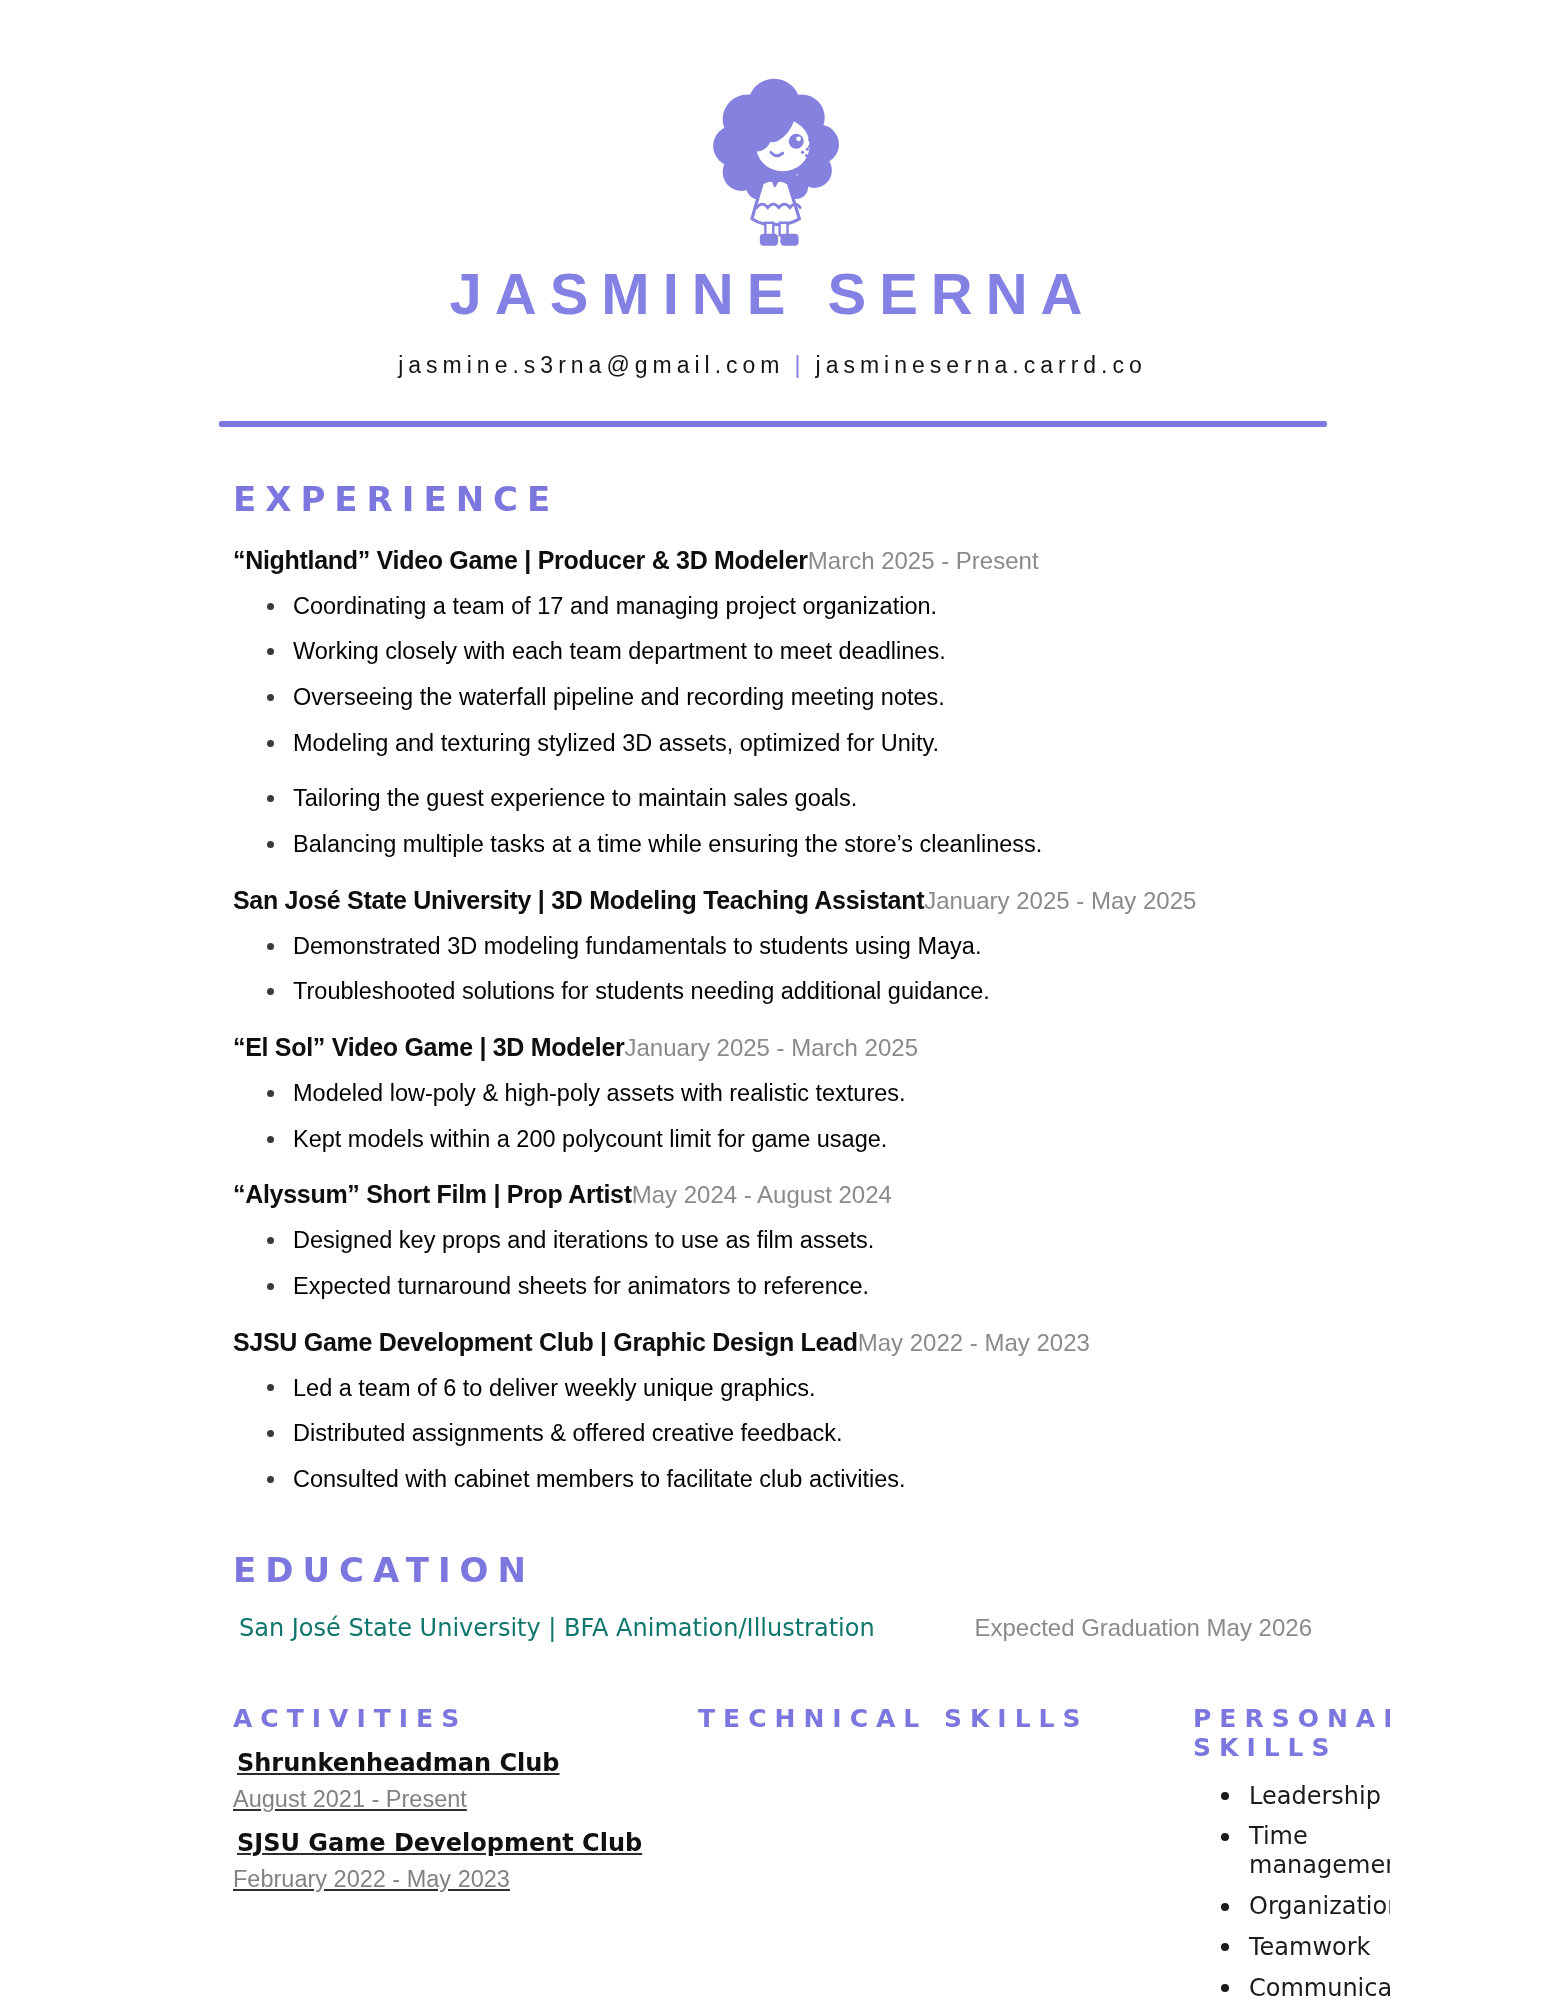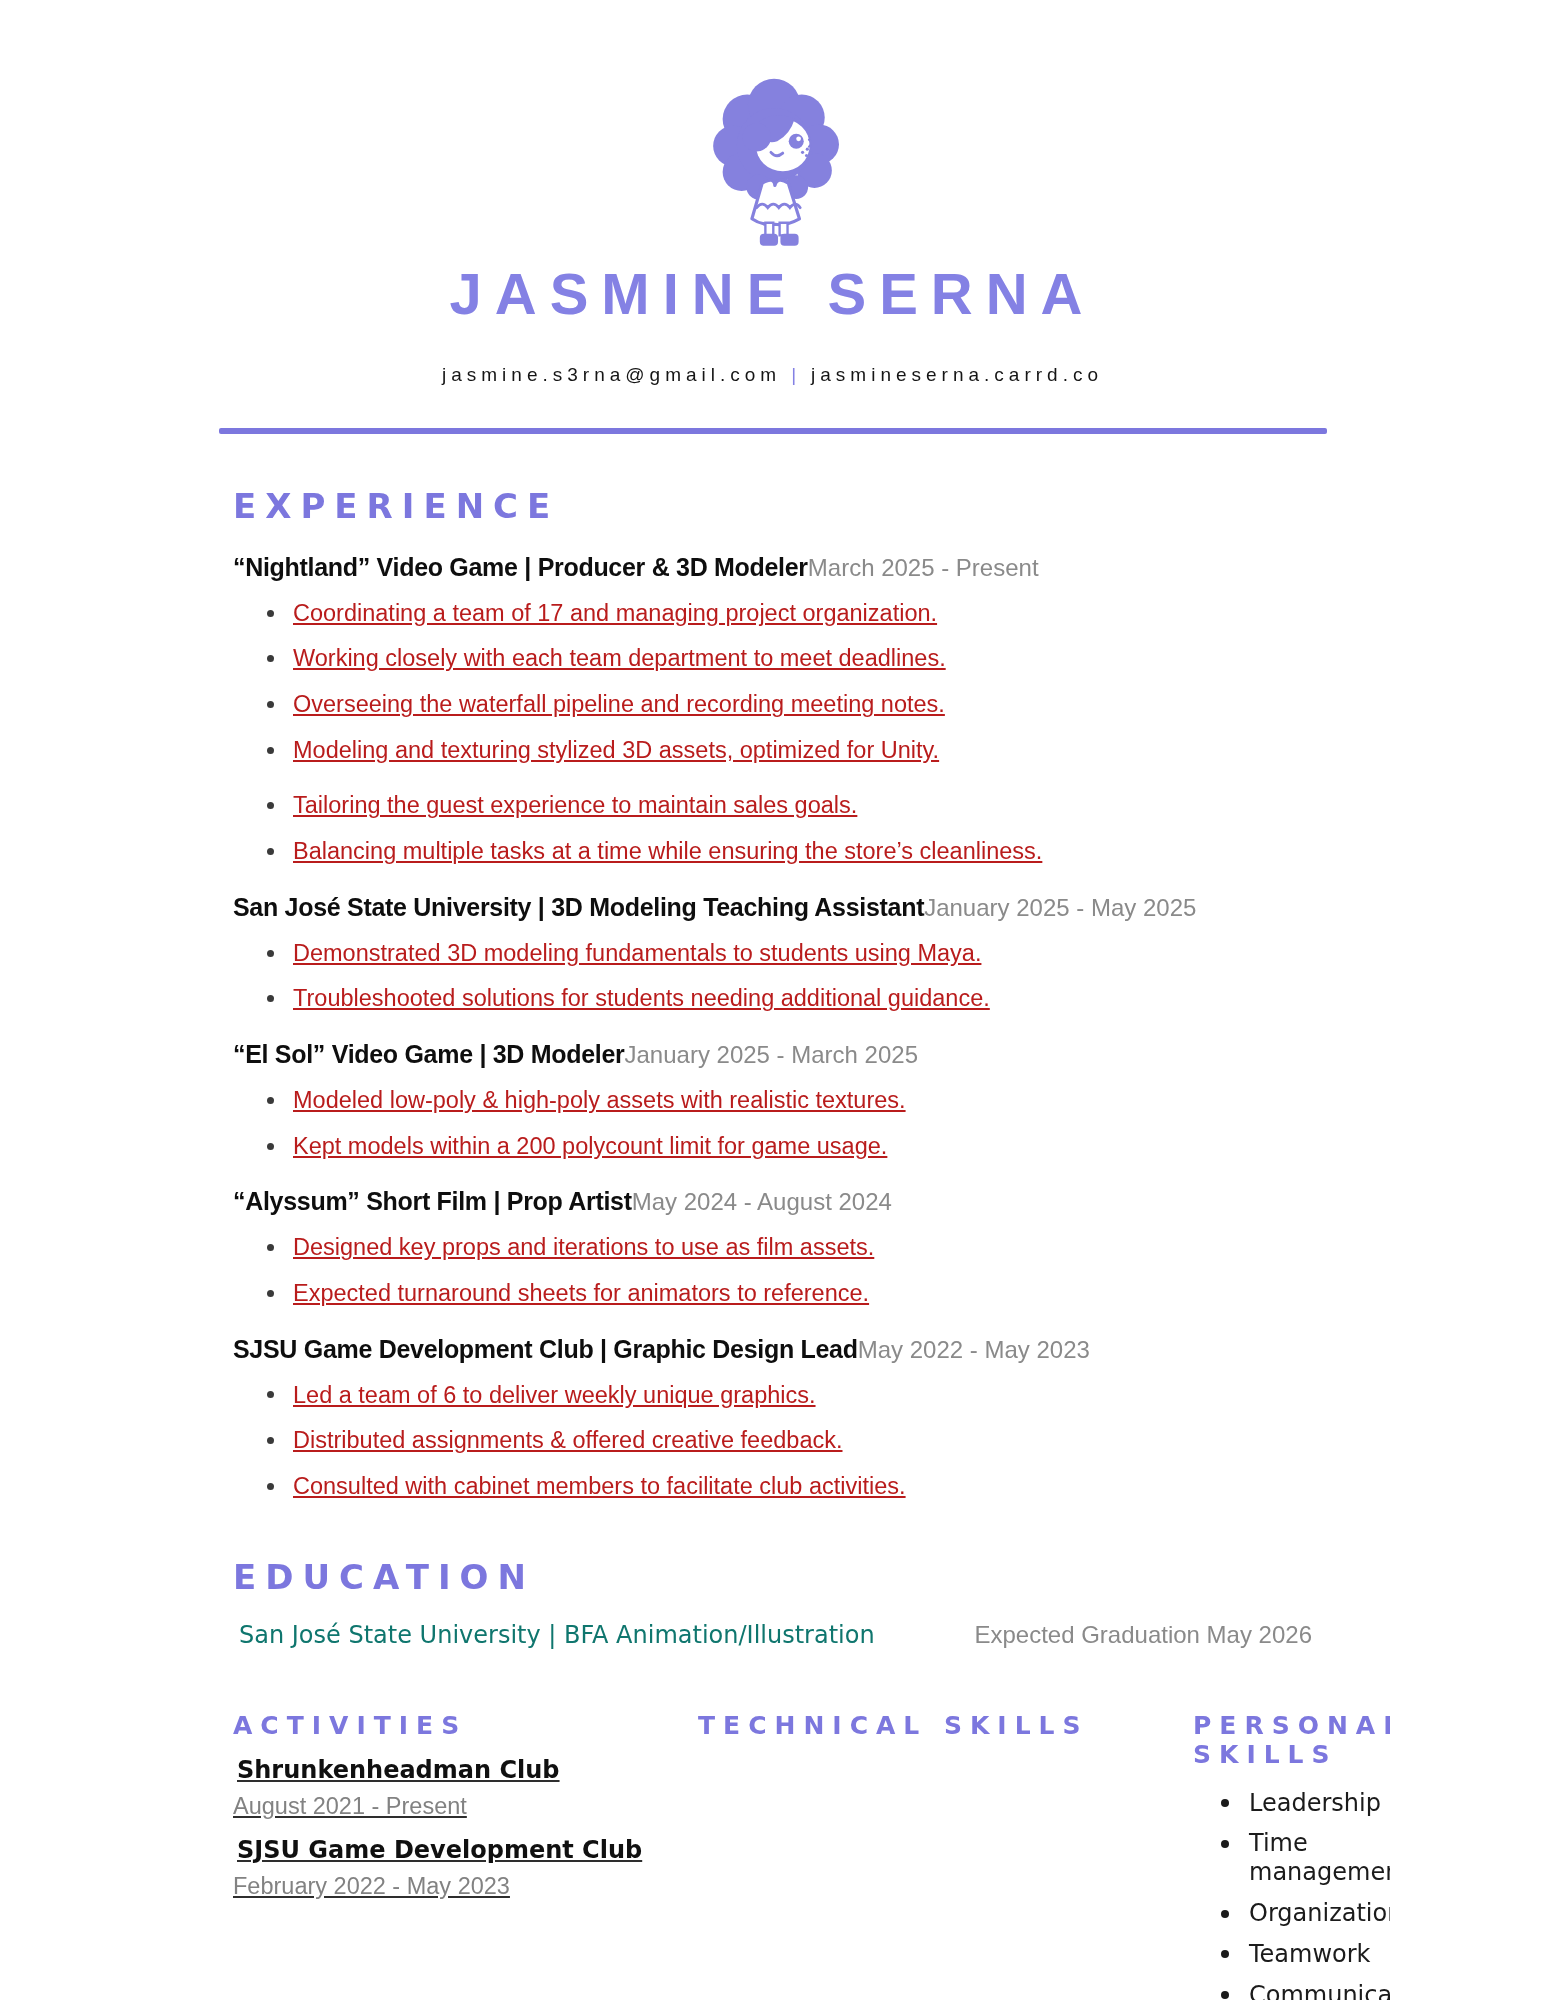--- a/index.html
+++ b/index.html
@@ -15,43 +15,43 @@
   }
   
   .header { text-align:center; padding-top:70px; }
   .avatar-wrap { display:inline-block; width:175px; height:182px; }
   .avatar-wrap svg { width:100%; height:100%; }
   .name {
     font-size:58px; font-weight:600; letter-spacing:13px;
     color:#8481e4; margin-top:6px; line-height:1.1;
   }
   .contact {
-    margin-top:38px; font-size:19px; letter-spacing:5px; color:#151515;
+    margin-top:26px; font-size:23px; letter-spacing:5px; color:#151515;
   }
   .contact .sep { color:#8481e4; padding:0 10px; font-weight:400; }
   .divider {
     width:1108px; height:6px; margin:42px auto 0;
     background:#7c77de; border-radius:2px;
   }
   
   .content { padding:0 78px; }
   .section-heading {
     font-family:"DejaVu Sans", sans-serif;
     color:#7c77de; font-weight:700; font-size:34px; letter-spacing:9px;
   }
   
   .experience { margin-top:52px; }
   .job { margin-top:27px; }
   .job-header { display:flex; justify-content:flex-start; align-items:baseline; }
   .job-title { font-size:25px; font-weight:700; color:#0e0e0e; letter-spacing:-0.3px; }
   .job-dates { font-size:24px; color:#8a8a8a; white-space:nowrap; }
   ul.bullets { list-style:none; margin-top:9px; padding-left:60px; }
   ul.bullets li {
-    position:relative; font-size:23.5px; color:#b91c1c;
-    line-height:1.22; margin:17px 0;text-decoration:underline;
+    position:relative; font-size:23.5px; color:#000000;
+    line-height:1.22; margin:17px 0;
   }
   ul.bullets li::before {
     content:""; position:absolute; left:-26px; top:0.46em;
     width:7px; height:7px; border-radius:50%; background:#3a3a3a;
   }
   
   .education { margin-top:56px; }
   .edu-row { display:flex; justify-content:space-between; align-items:baseline; margin-top:24px; }
   .edu-school {
     font-family:"DejaVu Sans", sans-serif;

